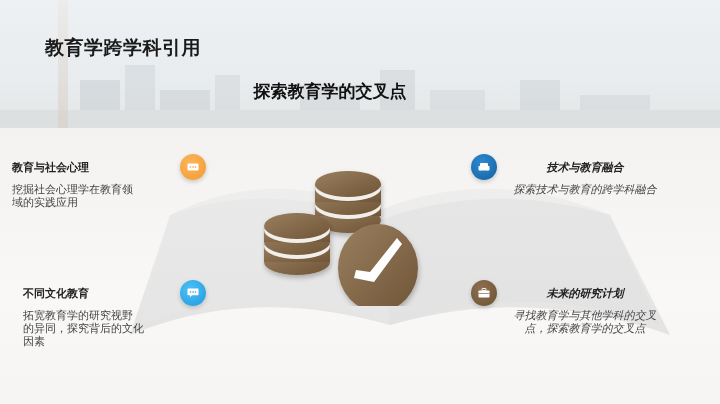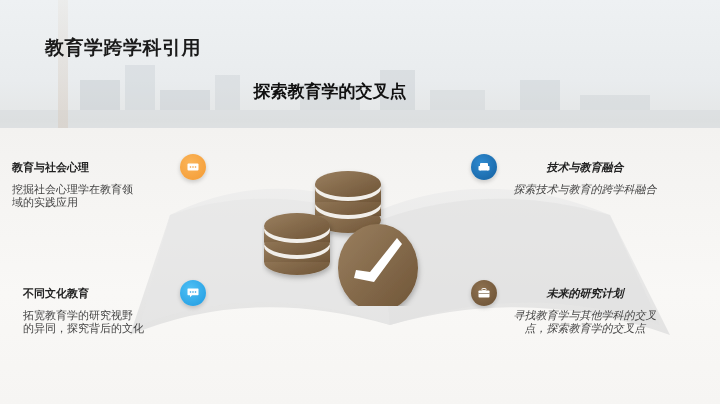--- a/index.html
+++ b/index.html
@@ -96,20 +96,21 @@
       <circle cx="6" cy="4" r="0.8" fill="#f39a33"></circle>
       <circle cx="8.5" cy="4" r="0.8" fill="#f39a33"></circle>
     </svg>
 </div>
 
 <div class="item left" style="left: 23px; top: 286px;">
   <div class="h">不同文化教育</div>
   <div class="d">
     <div>拓宽教育学的研究视野</div>
     <div>的异同，探究背后的文化</div>
+    <div>因素</div>
   </div>
 </div>
 <div class="badge" style="left: 180px; top: 280px; background: radial-gradient(circle at 40% 35%, #4ec0f5, #1f9ae0);">
   <svg width="12" height="10" viewBox="0 0 12 10">
       <path d="M1 0.5 H11 A0.8 0.8 0 0 1 11.5 1.3 V6.5 A0.8 0.8 0 0 1 11 7.3 H5 L3 9.3 V7.3 H1 A0.8 0.8 0 0 1 0.5 6.5 V1.3 A0.8 0.8 0 0 1 1 0.5 Z" fill="#fff"></path>
       <circle cx="3.5" cy="4" r="0.8" fill="#1f9ae0"></circle>
       <circle cx="6" cy="4" r="0.8" fill="#1f9ae0"></circle>
       <circle cx="8.5" cy="4" r="0.8" fill="#1f9ae0"></circle>
     </svg>
 </div>

